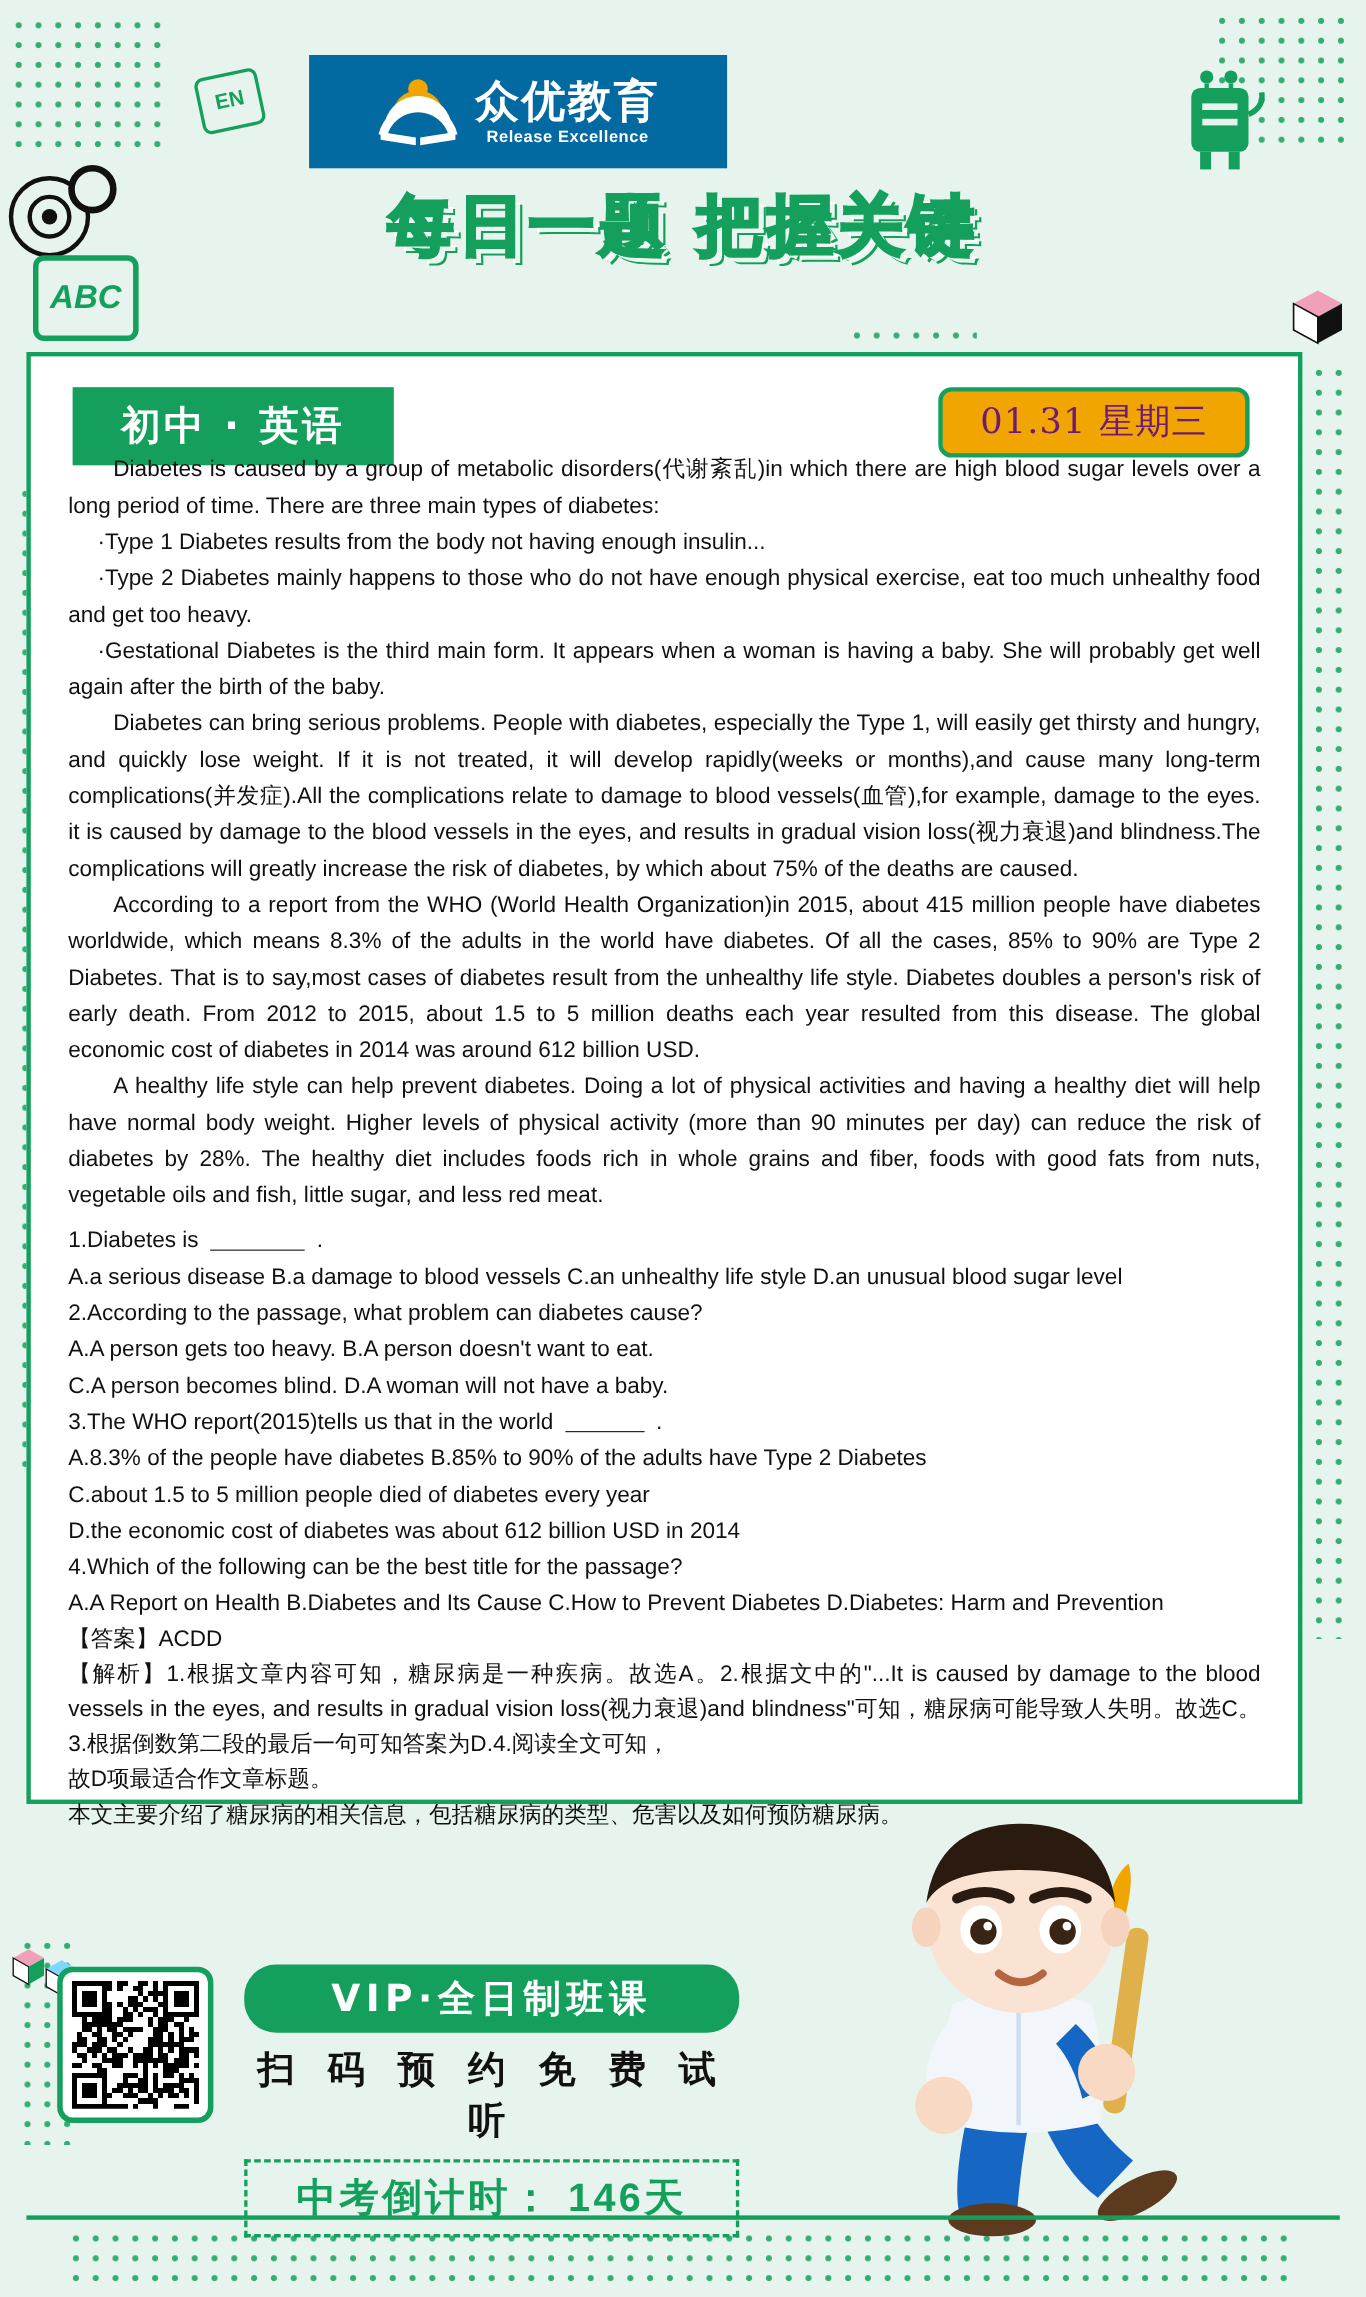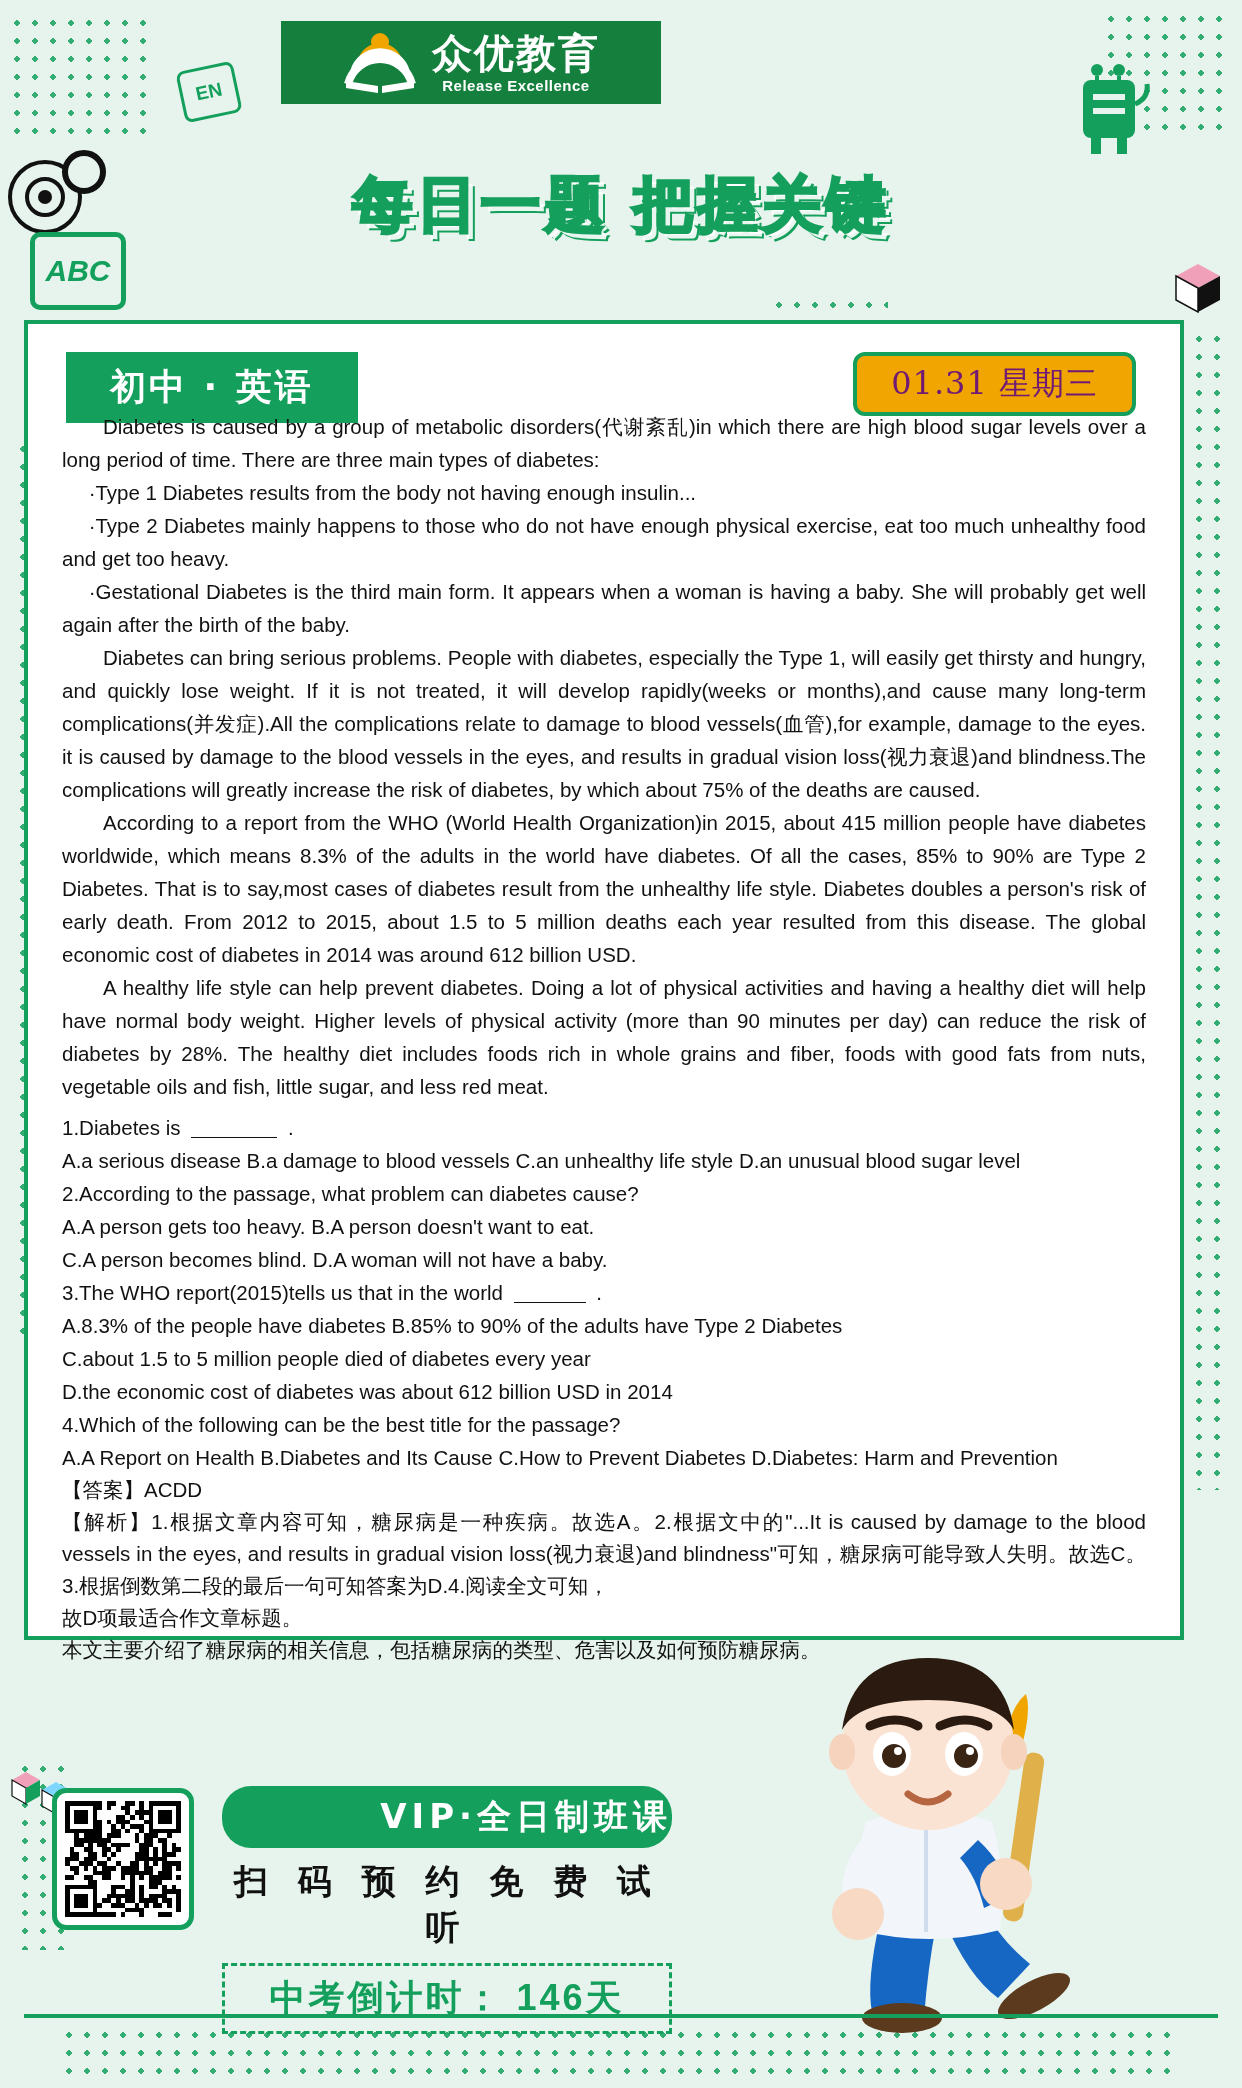--- a/index.html
+++ b/index.html
@@ -26,22 +26,22 @@
   .dots-tl{ left:8px;  top:14px;  width:150px; height:120px;}
   .dots-tr{ right:10px;top:10px;  width:130px; height:120px;}
   .dots-mid{ left:770px;top:296px;width:118px; height:30px;}
   .dots-rstrip{ right:12px; top:330px; width:58px; height:1160px;}
   .dots-lstrip{ left:14px; top:440px; width:26px; height:900px;}
   .dots-bl{ left:16px; top:1760px; width:54px; height:190px;}
   .dots-bottom{ left:60px; bottom:14px; width:1120px; height:48px;}
 
   
   .logo-box{
-    position:absolute; left:281px; top:21px; width:380px; height:83px;
-    background:#15803d; display:flex; align-items:center; justify-content:center;
+    position:absolute; left:281px; top:50px; width:380px; height:103px;
+    background:#0369a1; display:flex; align-items:center; justify-content:center;
     gap:14px;
   }
   .logo-box:after{
     content:""; position:absolute; left:8px; top:8px; right:-8px; bottom:-8px;
     border:3px solid #111; z-index:-1;
   }
   .logo-mark{ width:76px; height:66px; flex:0 0 auto;}
   .logo-text{ display:flex; flex-direction:column; align-items:center; }
   .logo-cn{
     color:#fff; font-size:40px; font-weight:bold; letter-spacing:2px;
@@ -138,21 +138,21 @@
   }
   .qr{
     position:absolute; left:0; top:2px; width:142px; height:142px;
     background:#fff; border:5px solid #14a05c; border-radius:14px;
     padding:8px;
   }
   .qr canvas, .qr .qr-grid{ width:100%; height:100%; display:block;}
   .promo-right{ position:absolute; left:170px; top:0; width:450px;}
   .vip-bar{
     background:#14a05c; color:#fff; font-weight:bold;
-    font-size:34px; text-align:right; padding:8px 0; letter-spacing:5px;
+    font-size:34px; text-align:center; padding:8px 0; letter-spacing:5px;
     font-family:"DejaVu Sans",sans-serif;
     border-radius:29px;
   }
   .scan-line{
     color:#111; font-weight:bold; font-size:34px; text-align:center;
     letter-spacing:9px; margin-top:11px;
     font-family:"DejaVu Sans",sans-serif;
   }
   .countdown{
     margin-top:12px; border:3px dashed #14a05c;

